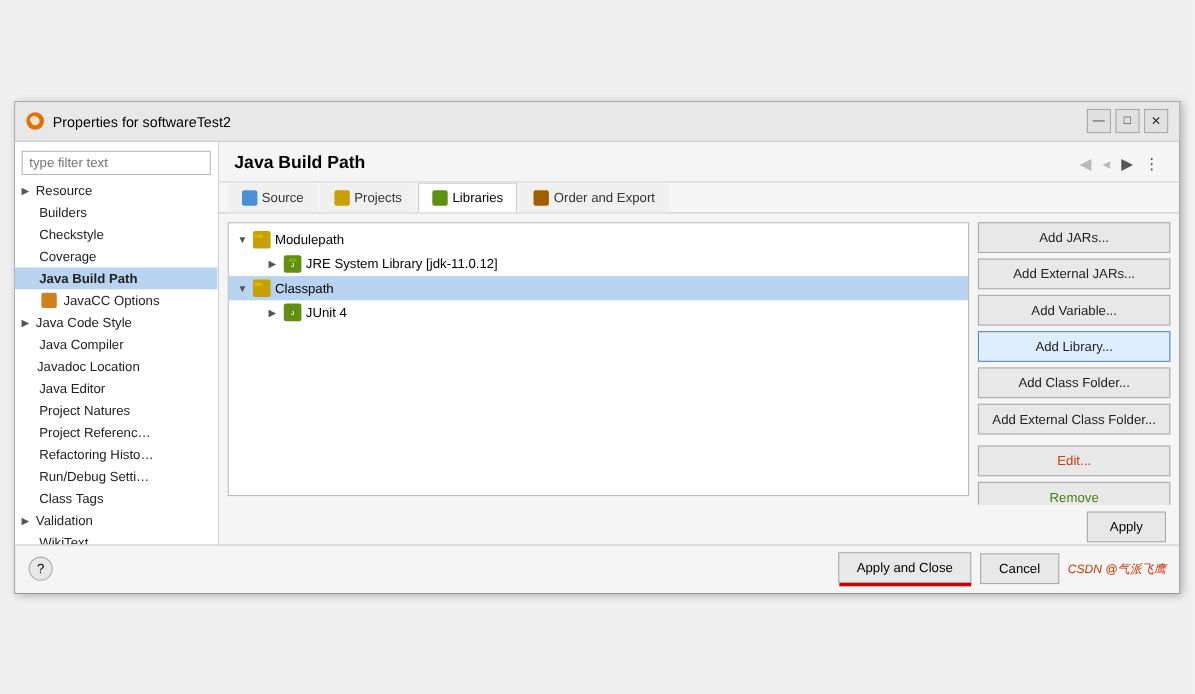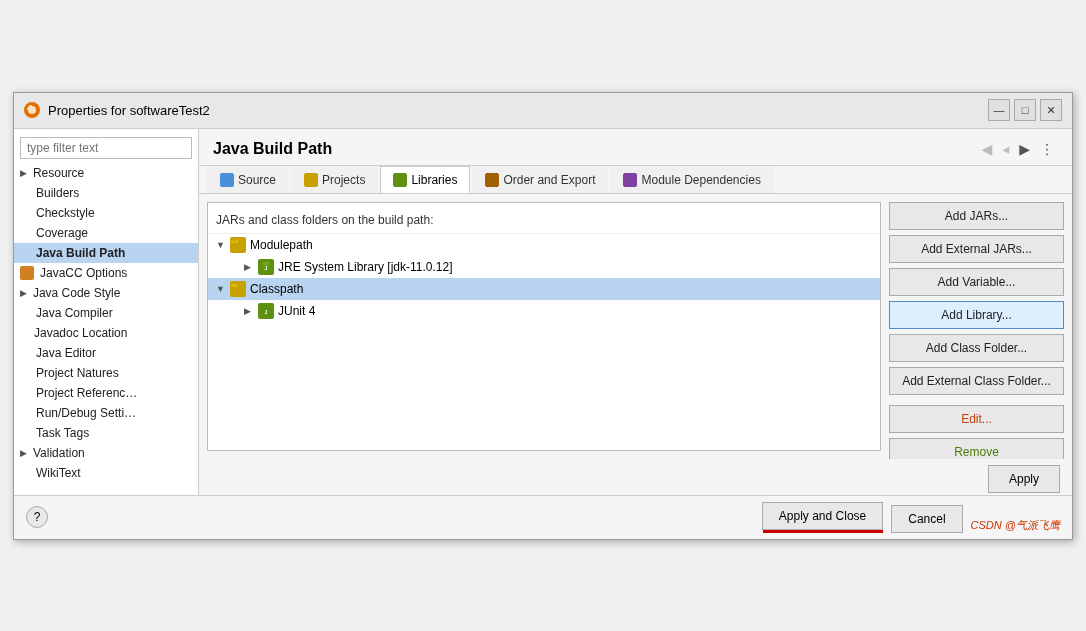--- a/index.html
+++ b/index.html
@@ -367,21 +367,21 @@
       </div>
       <div class="sidebar-item" style="padding-left:22px;">
         <span>Checkstyle</span>
       </div>
       <div class="sidebar-item" style="padding-left:22px;">
         <span>Coverage</span>
       </div>
       <div class="sidebar-item selected" style="padding-left:22px;">
         <span>Java Build Path</span>
       </div>
-      <div class="sidebar-item" style="padding-left:6px;">
+      <div class="sidebar-item" style="padding-left:24px;">
         <span class="sidebar-icon orange"></span>
         <span>JavaCC Options</span>
       </div>
       <div class="sidebar-item has-arrow" style="padding-left:6px;">
         <span class="arrow">▶</span>
         <span>Java Code Style</span>
       </div>
       <div class="sidebar-item" style="padding-left:22px;">
         <span>Java Compiler</span>
       </div>
@@ -391,24 +391,27 @@
       <div class="sidebar-item" style="padding-left:22px;">
         <span>Java Editor</span>
       </div>
       <div class="sidebar-item" style="padding-left:22px;">
         <span>Project Natures</span>
       </div>
       <div class="sidebar-item" style="padding-left:22px;">
         <span>Project Referenc…</span>
       </div>
       <div class="sidebar-item" style="padding-left:22px;">
+        <span>Refactoring Histo…</span>
+      </div>
+      <div class="sidebar-item" style="padding-left:22px;">
         <span>Run/Debug Setti…</span>
       </div>
       <div class="sidebar-item" style="padding-left:22px;">
-        <span>Task Tags</span>
+        <span>Class Tags</span>
       </div>
       <div class="sidebar-item has-arrow" style="padding-left:6px;">
         <span class="arrow">▶</span>
         <span>Validation</span>
       </div>
       <div class="sidebar-item" style="padding-left:22px;">
         <span>WikiText</span>
       </div>
     </div>
 
@@ -434,30 +437,25 @@
           <span>Projects</span>
         </div>
         <div class="tab active">
           <span class="tab-icon libraries"></span>
           <span>Libraries</span>
         </div>
         <div class="tab">
           <span class="tab-icon order"></span>
           <span>Order and Export</span>
         </div>
-        <div class="tab">
-          <span class="tab-icon module"></span>
-          <span>Module Dependencies</span>
-        </div>
       </div>
 
       <div class="content-area">
 
         <div class="tree-panel">
-          <div class="info-text">JARs and class folders on the build path:</div>
 
           <div class="tree-item tree-indent-0">
             <span class="tree-arrow">▼</span>
             <span class="tree-node-icon folder">
               <svg width="14" height="12" viewBox="0 0 14 12">
                   <rect x="0" y="3" width="14" height="9" rx="1" fill="#c8a000"></rect>
                   <rect x="0" y="1" width="7" height="3" rx="1" fill="#e0b800"></rect>
                   <rect x="2" y="1" width="3" height="1" fill="#c8a000"></rect>
                 </svg>
             </span>
@@ -515,21 +513,21 @@
       </div>
 
       <div class="bottom-apply">
         <button class="apply-btn">Apply</button>
       </div>
     </div>
   </div>
 
   <div class="footer-row">
     <button class="help-btn">?</button>
-    <div style="display:flex; align-items:flex-end; gap:8px; position:relative;">
+    <div style="display:flex; align-items:center; gap:8px; position:relative;">
       <div style="display:flex; flex-direction:column; align-items:center;">
         <button class="apply-close-btn">Apply and Close</button>
         <div class="red-underline"></div>
       </div>
       <button class="cancel-btn">Cancel</button>
       <span class="csdn-watermark">CSDN @气派飞鹰</span>
     </div>
   </div>
 </div>
 

